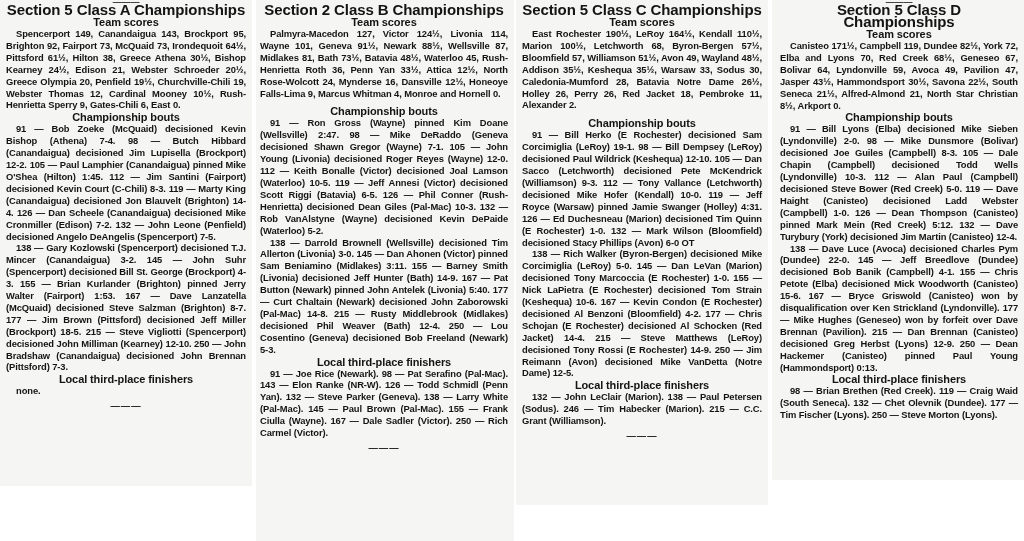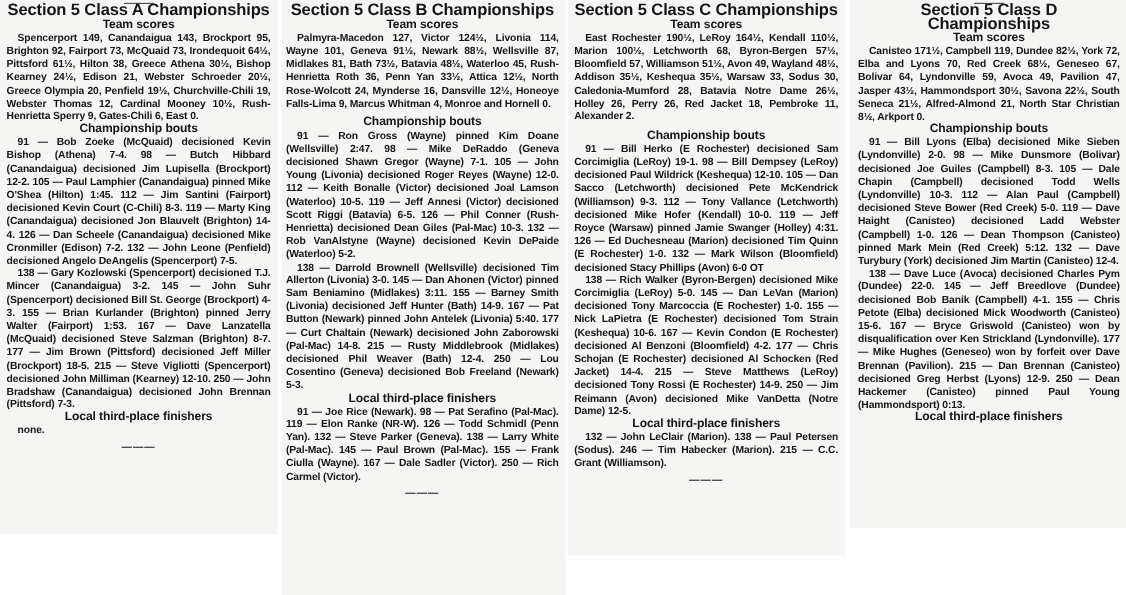--- a/index.html
+++ b/index.html
@@ -43,28 +43,28 @@
     <p>138 — Gary Kozlowski (Spencerport) decisioned T.J. Mincer (Canandaigua) 3-2. 145 — John Suhr (Spencerport) decisioned Bill St. George (Brockport) 4-3. 155 — Brian Kurlander (Brighton) pinned Jerry Walter (Fairport) 1:53. 167 — Dave Lanzatella (McQuaid) decisioned Steve Salzman (Brighton) 8-7. 177 — Jim Brown (Pittsford) decisioned Jeff Miller (Brockport) 18-5. 215 — Steve Vigliotti (Spencerport) decisioned John Milliman (Kearney) 12-10. 250 — John Bradshaw (Canandaigua) decisioned John Brennan (Pittsford) 7-3.</p>
     <div class="sub">Local third-place finishers</div>
     <p>none.</p>
     <div class="dash">———</div>
   </div>
 </div>
 
 <div class="clip" style="left:256px;top:0;width:258px;height:541px;">
   <div class="col" style="left:4px;width:248px;">
     <div class="topdash"></div>
-    <div class="head">Section 5 Class B Championships</div>
+    <div class="head">Section 2 Class B Championships</div>
     <div class="sub">Team scores</div>
     <p>Palmyra-Macedon 127, Victor 124½, Livonia 114, Wayne 101, Geneva 91½, Newark 88½, Wellsville 87, Midlakes 81, Bath 73½, Batavia 48½, Waterloo 45, Rush-Henrietta Roth 36, Penn Yan 33½, Attica 12½, North Rose-Wolcott 24, Mynderse 16, Dansville 12½, Honeoye Falls-Lima 9, Marcus Whitman 4, Monroe and Hornell 0.</p>
     <div class="sub" style="margin-top:6px;">Championship bouts</div>
     <p>91 — Ron Gross (Wayne) pinned Kim Doane (Wellsville) 2:47. 98 — Mike DeRaddo (Geneva decisioned Shawn Gregor (Wayne) 7-1. 105 — John Young (Livonia) decisioned Roger Reyes (Wayne) 12-0. 112 — Keith Bonalle (Victor) decisioned Joal Lamson (Waterloo) 10-5. 119 — Jeff Annesi (Victor) decisioned Scott Riggi (Batavia) 6-5. 126 — Phil Conner (Rush-Henrietta) decisioned Dean Giles (Pal-Mac) 10-3. 132 — Rob VanAlstyne (Wayne) decisioned Kevin DePaide (Waterloo) 5-2.</p>
     <p>138 — Darrold Brownell (Wellsville) decisioned Tim Allerton (Livonia) 3-0. 145 — Dan Ahonen (Victor) pinned Sam Beniamino (Midlakes) 3:11. 155 — Barney Smith (Livonia) decisioned Jeff Hunter (Bath) 14-9. 167 — Pat Button (Newark) pinned John Antelek (Livonia) 5:40. 177 — Curt Chaltain (Newark) decisioned John Zaborowski (Pal-Mac) 14-8. 215 — Rusty Middlebrook (Midlakes) decisioned Phil Weaver (Bath) 12-4. 250 — Lou Cosentino (Geneva) decisioned Bob Freeland (Newark) 5-3.</p>
     <div class="sub">Local third-place finishers</div>
-    <p>91 — Joe Rice (Newark). 98 — Pat Serafino (Pal-Mac). 119 — Elon Ranke (NR-W). 126 — Todd Schmidl (Penn Yan). 132 — Steve Parker (Geneva). 138 — Larry White (Pal-Mac). 145 — Paul Brown (Pal-Mac). 155 — Frank Ciulla (Wayne). 167 — Dale Sadler (Victor). 250 — Rich Carmel (Victor).</p>
+    <p>91 — Joe Rice (Newark). 98 — Pat Serafino (Pal-Mac). 143 — Elon Ranke (NR-W). 126 — Todd Schmidl (Penn Yan). 132 — Steve Parker (Geneva). 138 — Larry White (Pal-Mac). 145 — Paul Brown (Pal-Mac). 155 — Frank Ciulla (Wayne). 167 — Dale Sadler (Victor). 250 — Rich Carmel (Victor).</p>
     <div class="dash">———</div>
   </div>
 </div>
 
 <div class="clip" style="left:516px;top:0;width:252px;height:505px;">
   <div class="col" style="left:6px;width:240px;">
     <div class="topdash"></div>
     <div class="head">Section 5 Class C Championships</div>
     <div class="sub">Team scores</div>
     <p>East Rochester 190½, LeRoy 164½, Kendall 110½, Marion 100½, Letchworth 68, Byron-Bergen 57½, Bloomfield 57, Williamson 51½, Avon 49, Wayland 48½, Addison 35½, Keshequa 35½, Warsaw 33, Sodus 30, Caledonia-Mumford 28, Batavia Notre Dame 26½, Holley 26, Perry 26, Red Jacket 18, Pembroke 11, Alexander 2.</p>
@@ -80,14 +80,15 @@
 <div class="clip" style="left:772px;top:0;width:252px;height:480px;">
   <div class="col" style="left:8px;width:238px;">
     <div class="topdash">———</div>
     <div class="head">Section 5 Class D Championships</div>
     <div class="sub">Team scores</div>
     <p>Canisteo 171½, Campbell 119, Dundee 82½, York 72, Elba and Lyons 70, Red Creek 68½, Geneseo 67, Bolivar 64, Lyndonville 59, Avoca 49, Pavilion 47, Jasper 43½, Hammondsport 30½, Savona 22½, South Seneca 21½, Alfred-Almond 21, North Star Christian 8½, Arkport 0.</p>
     <div class="sub">Championship bouts</div>
     <p>91 — Bill Lyons (Elba) decisioned Mike Sieben (Lyndonville) 2-0. 98 — Mike Dunsmore (Bolivar) decisioned Joe Guiles (Campbell) 8-3. 105 — Dale Chapin (Campbell) decisioned Todd Wells (Lyndonville) 10-3. 112 — Alan Paul (Campbell) decisioned Steve Bower (Red Creek) 5-0. 119 — Dave Haight (Canisteo) decisioned Ladd Webster (Campbell) 1-0. 126 — Dean Thompson (Canisteo) pinned Mark Mein (Red Creek) 5:12. 132 — Dave Turybury (York) decisioned Jim Martin (Canisteo) 12-4.</p>
     <p>138 — Dave Luce (Avoca) decisioned Charles Pym (Dundee) 22-0. 145 — Jeff Breedlove (Dundee) decisioned Bob Banik (Campbell) 4-1. 155 — Chris Petote (Elba) decisioned Mick Woodworth (Canisteo) 15-6. 167 — Bryce Griswold (Canisteo) won by disqualification over Ken Strickland (Lyndonville). 177 — Mike Hughes (Geneseo) won by forfeit over Dave Brennan (Pavilion). 215 — Dan Brennan (Canisteo) decisioned Greg Herbst (Lyons) 12-9. 250 — Dean Hackemer (Canisteo) pinned Paul Young (Hammondsport) 0:13.</p>
     <div class="sub">Local third-place finishers</div>
+    <p>98 — Brian Brethen (Red Creek). 119 — Craig Waid (South Seneca). 132 — Chet Olevnik (Dundee). 177 — Tim Fischer (Lyons). 250 — Steve Morton (Lyons).</p>
   </div>
 </div>
 
 </body></html>

